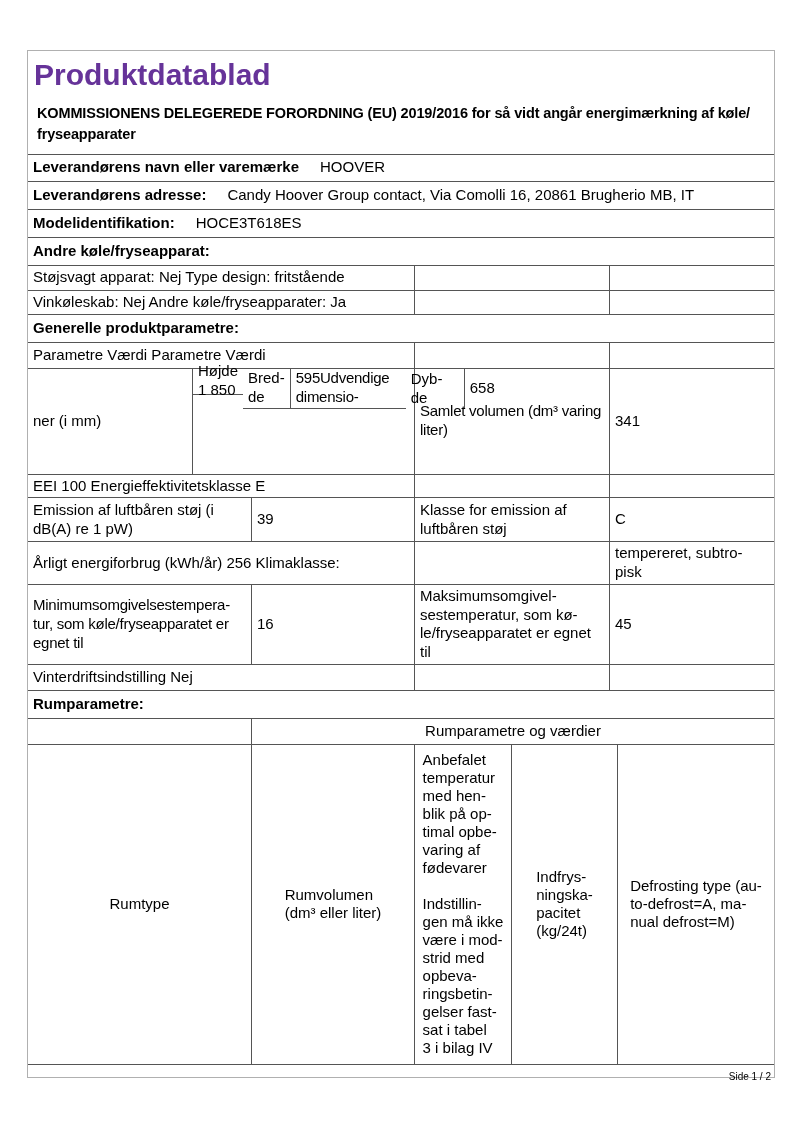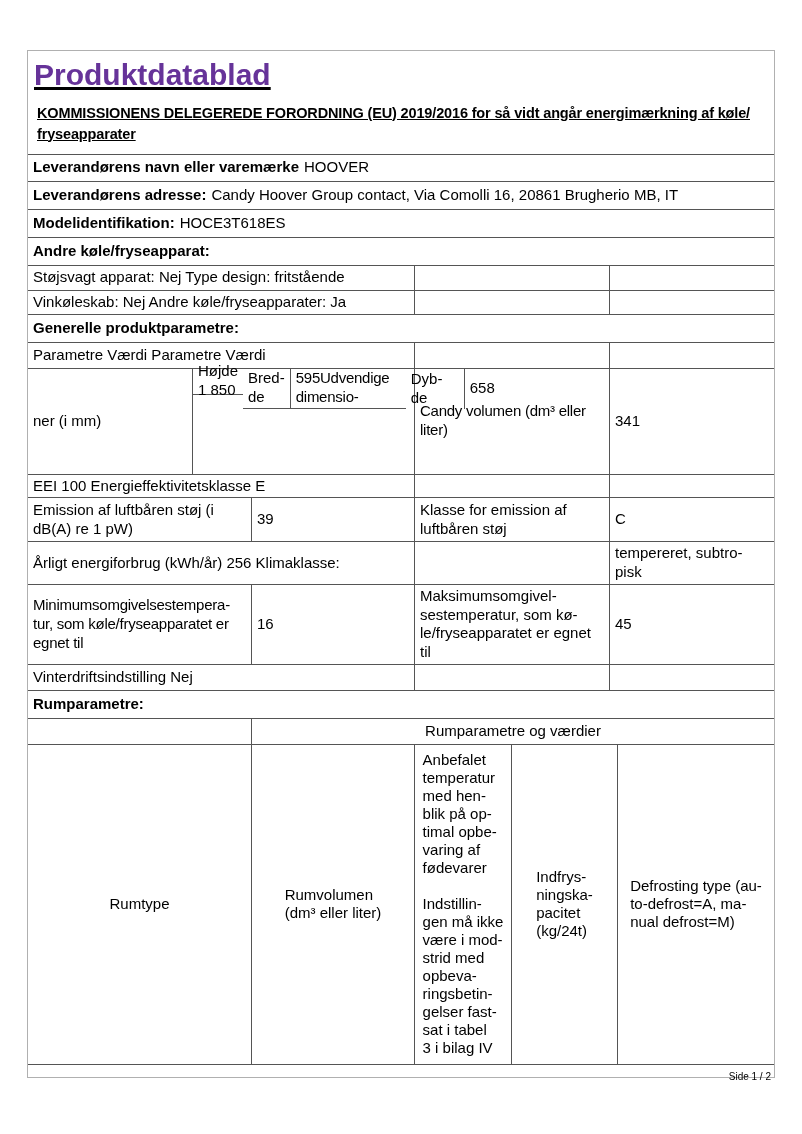--- a/index.html
+++ b/index.html
@@ -7,28 +7,28 @@
   body {
     font-family: "Liberation Sans", "DejaVu Sans", sans-serif;
     font-size: 15px; color: #000; line-height: 1.25;
     width: 802px; height: 1134px; position: relative;
   }
   .sheet {
     position: absolute; left: 27px; top: 50px;
     width: 748px; height: 1028px;
     border: 1px solid #b0b0b0; background: #fff;
   }
-  .head { padding: 3px 6px 0 6px; text-decoration: underline; }
+  .head { padding: 3px 6px 0 6px; }
   .title { margin: 2px 0 9px 0; font-size: 30px; font-weight: bold; color: #663399; }
   .subtitle { margin: 3px; font-weight: bold; font-size: 14.5px; letter-spacing: -0.15px; line-height: 1.45; }
   .table { margin-top: 9px; border-top: 1px solid #555; }
   .row { display: flex; border-bottom: 1px solid #555; align-items: stretch; }
   .cell { display: flex; align-items: center; padding: 2px 5px; }
   .br { border-right: 1px solid #555; }
-  .lbl { font-weight: bold; margin-right: 5px; }
+  .lbl { font-weight: bold; margin-right: 21px; }
   .b { font-weight: bold; }
   .pre { white-space: pre-line; }
   .ctr { justify-content: center; text-align: left; }
   .tight { letter-spacing: -0.25px; }
   .grow { flex: 1 1 auto; }
   .lh12 .cell { line-height: 1.2; }
   
   .w224{width:224px}.w163{width:163px}.w195{width:195px}.w387{width:387px}
   .w165{width:165px}.w222{width:222px}.w59{width:59px}.w97{width:97px}.w106w{width:106px}
   
@@ -111,21 +111,21 @@
           <div class="cell w59 br pre">Bred-
 de</div>
           <div class="cell grow tight">595Udvendige dimensio-</div>
         </div>
         <div class="dimrow dr3">
           <div class="cell w59 br pre">Dyb-
 de</div>
           <div class="cell grow">658</div>
         </div>
       </div>
-      <div class="cell w195 br pre tight">Candy volumen (dm³ eller
+      <div class="cell w195 br pre tight">Samlet volumen (dm³ varing
 liter)</div>
       <div class="cell grow">341</div>
     </div>
 
     <div class="row h22">
       <div class="cell w387 br">EEI 100 Energieffektivitetsklasse E</div>
       <div class="cell w195 br"></div>
       <div class="cell grow"></div>
     </div>
 

